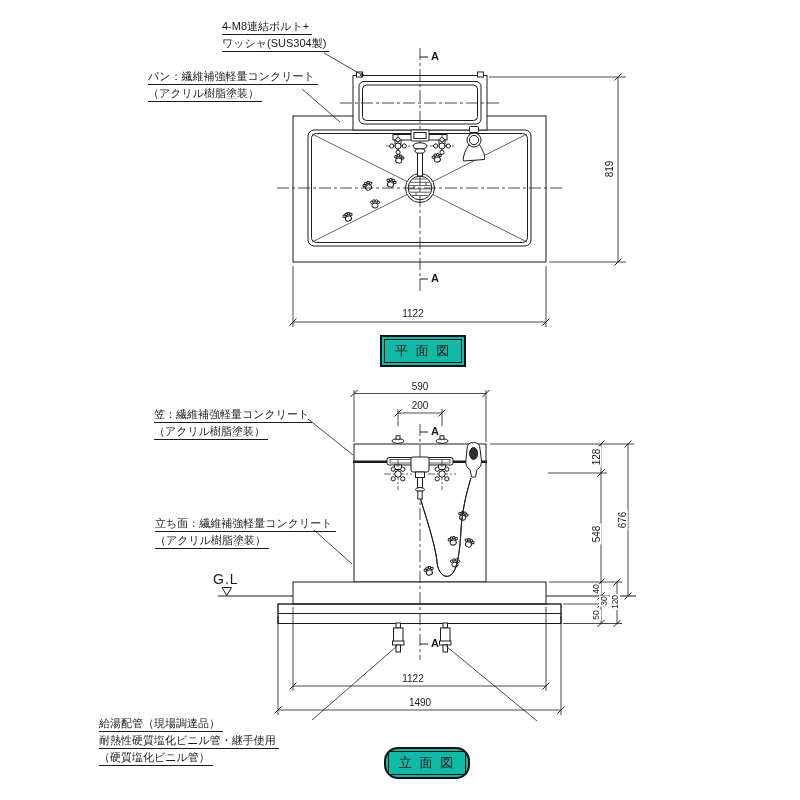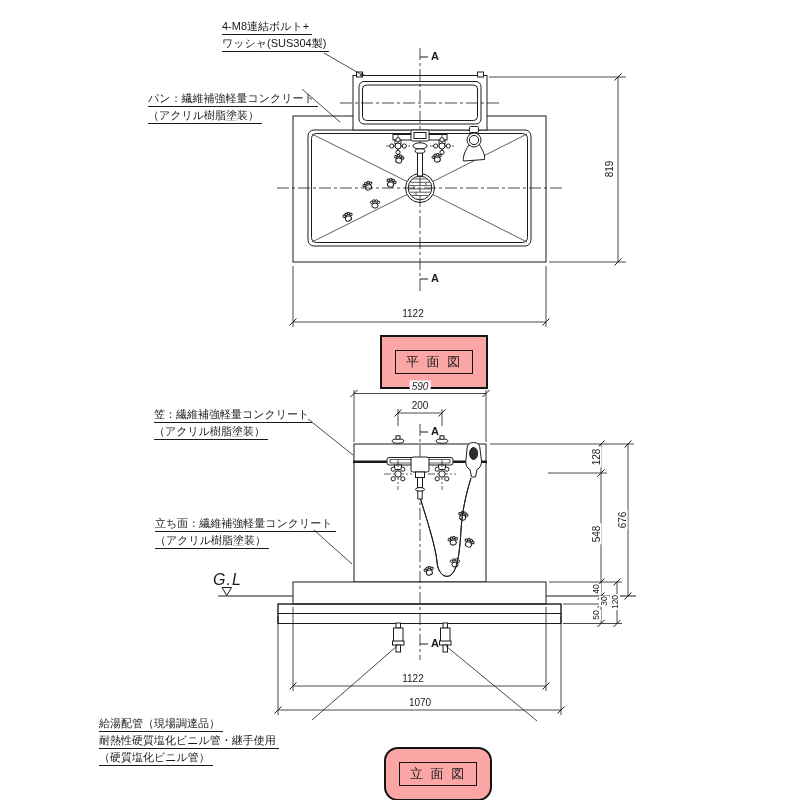--- a/index.html
+++ b/index.html
@@ -14,22 +14,22 @@
   svg.draw .dl{stroke-width:0.8;}
   svg.draw .tk{stroke-width:2.4;}
   svg.draw .thin{stroke-width:0.7;}
   .ann{position:absolute;font-size:11px;line-height:13px;white-space:nowrap;}
   .ann .ln{display:table;border-bottom:1px solid #1a1a1a;padding:0 3px 1px 0;margin-bottom:2px;}
   .dim{position:absolute;font-size:10px;background:#fff;padding:0 2px;
        transform:translate(-50%,-50%);white-space:nowrap;}
   .dim.rot{transform:translate(-50%,-50%) rotate(-90deg);}
   .dim.small{font-size:8.5px;padding:0 1px;}
   .secA{position:absolute;font-size:11px;font-weight:bold;}
-  .gl{position:absolute;font-size:16px;letter-spacing:1px;font-style:italic;}
-  .tbox{position:absolute;border:2px solid #141414;background:#fca5a5;padding:13px;}
+  .gl{position:absolute;font-size:14px;letter-spacing:1px;}
+  .tbox{position:absolute;border:2px solid #141414;background:#14b8a6;padding:2px;}
   .tin{border:1px solid #141414;padding:2px 10px;font-size:13px;letter-spacing:2px;white-space:nowrap;}
 </style>
 </head>
 <body>
 
 <div class="stage">
 
   <svg class="draw" width="800" height="800" viewBox="0 0 800 800">
     <defs>
       <g id="paw">
@@ -231,21 +231,21 @@
                M624.5,447.5 L631.5,440.5 M624.5,599.5 L631.5,592.5
                M289.5,689.5 L296.5,682.5 M542.5,689.5 L549.5,682.5
                M274.5,713.5 L281.5,706.5 M557.5,713.5 L564.5,706.5"></path>
     </g>
   </svg>
 
   <div class="ann" style="left:222px;top:20px;">
     <span class="ln">4-M8連結ボルト+</span>
     <span class="ln">ワッシャ(SUS304製)</span>
   </div>
-  <div class="ann" style="left:148px;top:92px;">
+  <div class="ann" style="left:148px;top:70px;">
     <span class="ln">パン：繊維補強軽量コンクリート</span>
     <span class="ln">（アクリル樹脂塗装）</span>
   </div>
 
   <div class="secA" style="left:431px;top:50px;">A</div>
   <div class="secA" style="left:431px;top:272px;">A</div>
 
   <div class="dim" style="left:413px;top:313px;">1122</div>
   <div class="dim rot" style="left:609px;top:169px;">819</div>
 
@@ -259,31 +259,31 @@
   </div>
   <div class="ann" style="left:155px;top:517px;">
     <span class="ln">立ち面：繊維補強軽量コンクリート</span>
     <span class="ln">（アクリル樹脂塗装）</span>
   </div>
   <div class="gl" style="left:213px;top:571px;">G.L</div>
 
   <div class="secA" style="left:431px;top:425px;">A</div>
   <div class="secA" style="left:431px;top:637px;">A</div>
 
-  <div class="dim" style="left:420px;top:386px;font-style:italic;">590</div>
+  <div class="dim" style="left:420px;top:386px;">590</div>
   <div class="dim" style="left:420px;top:405px;">200</div>
   <div class="dim rot" style="left:596px;top:457px;">128</div>
   <div class="dim rot" style="left:596px;top:534px;">548</div>
   <div class="dim rot" style="left:622px;top:520px;">676</div>
   <div class="dim rot small" style="left:596px;top:589px;">40</div>
   <div class="dim rot small" style="left:604px;top:601px;">30</div>
   <div class="dim rot small" style="left:596px;top:615px;">50</div>
   <div class="dim rot small" style="left:615px;top:602px;">120</div>
   <div class="dim" style="left:413px;top:678px;">1122</div>
-  <div class="dim" style="left:420px;top:702px;">1070</div>
+  <div class="dim" style="left:420px;top:702px;">1490</div>
 
   <div class="ann" style="left:99px;top:717px;">
     <span class="ln">給湯配管（現場調達品）</span>
     <span class="ln">耐熱性硬質塩化ビニル管・継手使用</span>
     <span class="ln">（硬質塩化ビニル管）</span>
   </div>
 
   <div class="tbox" style="left:384px;top:747px;border-radius:14px;">
     <div class="tin">立 面 図</div>
   </div>

